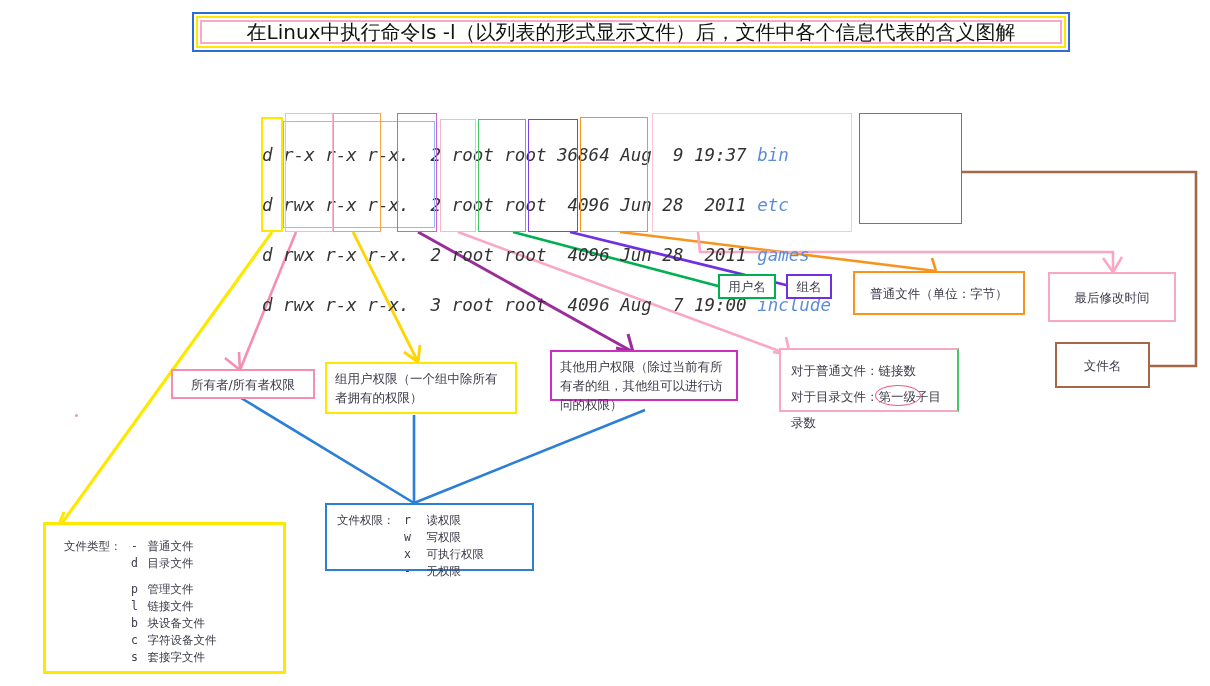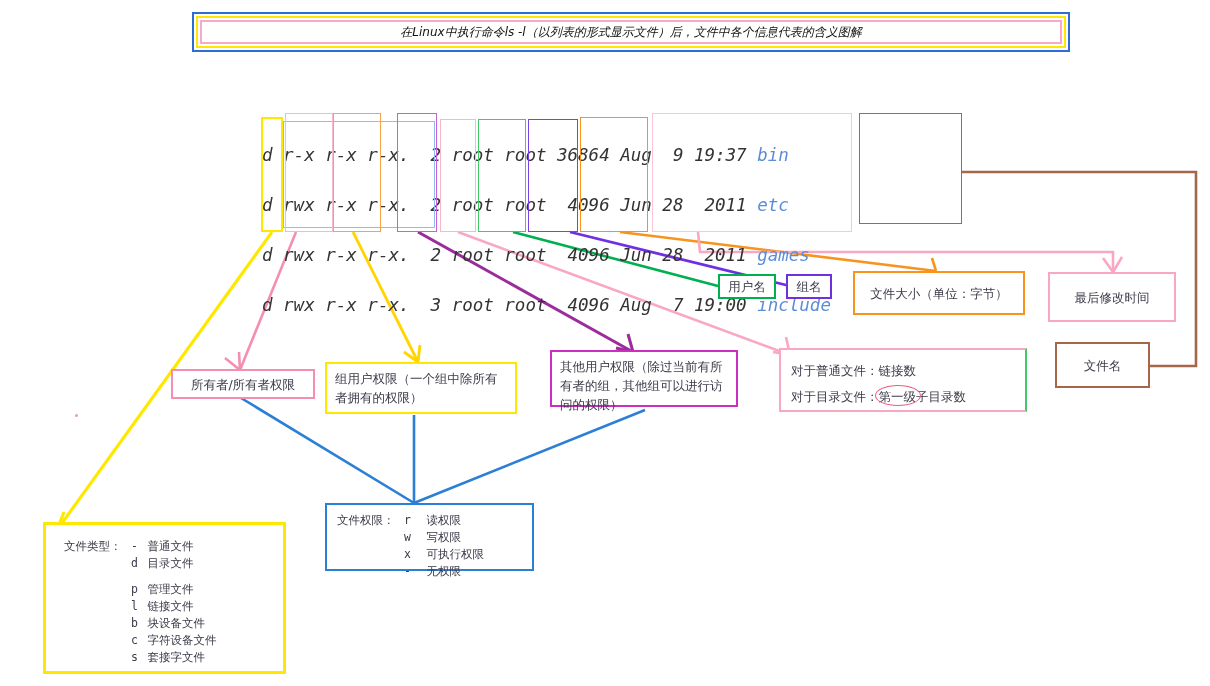--- a/index.html
+++ b/index.html
@@ -20,21 +20,21 @@
     position:absolute;left:2px;top:2px;right:2px;bottom:2px;
     border:2px solid #ffe800;box-sizing:border-box;background:#fff;
   }
   #title-inner{
     position:absolute;left:2px;top:2px;right:2px;bottom:2px;
     border:2px solid #f8a8c8;box-sizing:border-box;background:#fff;
     display:flex;align-items:center;justify-content:center;
   }
   #title-text{
     font-family:"DejaVu Sans","Liberation Sans",sans-serif;
-    font-size:12px;color:#111;letter-spacing:0px;white-space:nowrap;font-style:italic;
+    font-size:20px;color:#111;letter-spacing:0px;white-space:nowrap;
   }
 
   
   #listing{
     position:absolute;left:262px;top:118px;
     font-family:"DejaVu Sans Mono","Liberation Mono",monospace;
     font-size:17.5px;line-height:25px;color:#333333;white-space:pre;font-style:italic;
   }
   #listing .row{height:25px;}
   .fname{color:#5b8dd6;}
@@ -171,44 +171,44 @@
 
   <div class="callout pad center" style="left:718px;top:274px;width:58px;height:25px;border:2px solid #00b050;">
     <span>用户名</span>
   </div>
 
   <div class="callout pad center" style="left:786px;top:274px;width:46px;height:25px;border:2px solid #7030e0;">
     <span>组名</span>
   </div>
 
   <div class="callout pad center" style="left:853px;top:271px;width:172px;height:44px;border:2.4px solid #f7941e;">
-    <span>文件大小（单位：字节）</span>
+    <span>普通文件（单位：字节）</span>
   </div>
 
   <div class="callout pad center" style="left:1048px;top:272px;width:128px;height:50px;border:2.4px solid #f9a8c4;">
     <span>最后修改时间</span>
   </div>
 
   <div class="callout pad center" style="left:1055px;top:342px;width:95px;height:46px;border:2.4px solid #a5664a;">
     <span>文件名</span>
   </div>
 
   <div class="callout pad center" style="left:171px;top:369px;width:144px;height:30px;border:2.4px solid #f48fb1;">
     <span>所有者/所有者权限</span>
   </div>
 
   <div class="callout pad topal" style="left:325px;top:362px;width:192px;height:52px;border:2.4px solid #ffe800;padding-top:5px;">
     <span>组用户权限（一个组中除所有者拥有的权限）</span>
   </div>
 
-  <div class="callout pad topal" style="left:550px;top:350px;width:188px;height:57px;border:2.4px solid #cc2fbf;padding-top:5px;">
+  <div class="callout pad topal" style="left:550px;top:350px;width:188px;height:51px;border:2.4px solid #cc2fbf;padding-top:5px;">
     <span>其他用户权限（除过当前有所有者的组，其他组可以进行访问的权限）</span>
   </div>
 
-  <div id="linkcount-box" style="position:absolute;left:779px;top:348px;width:248px;height:64px;box-sizing:border-box;background:#fff;
+  <div id="linkcount-box" style="position:absolute;left:779px;top:348px;width:180px;height:64px;box-sizing:border-box;background:#fff;
               border-top:2.4px solid #f9a8c4;border-left:2.4px solid #f9a8c4;border-bottom:2.4px solid #f9a8c4;
               border-right:2.4px solid #44c86a;font-family:'DejaVu Sans','Liberation Sans',sans-serif;
               font-size:12.5px;color:#3b3b4a;">
     <div>对于普通文件：链接数</div>
     <div>
       <span>对于目录文件：</span><span class="ellipse-wrap"><span class="ell"></span><span>第一级</span></span><span>子目录数</span>
     </div>
   </div>
 
   <div class="legend" style="left:325px;top:503px;width:209px;height:68px;border:2.4px solid #2b7fd6;padding:8px 10px;">

